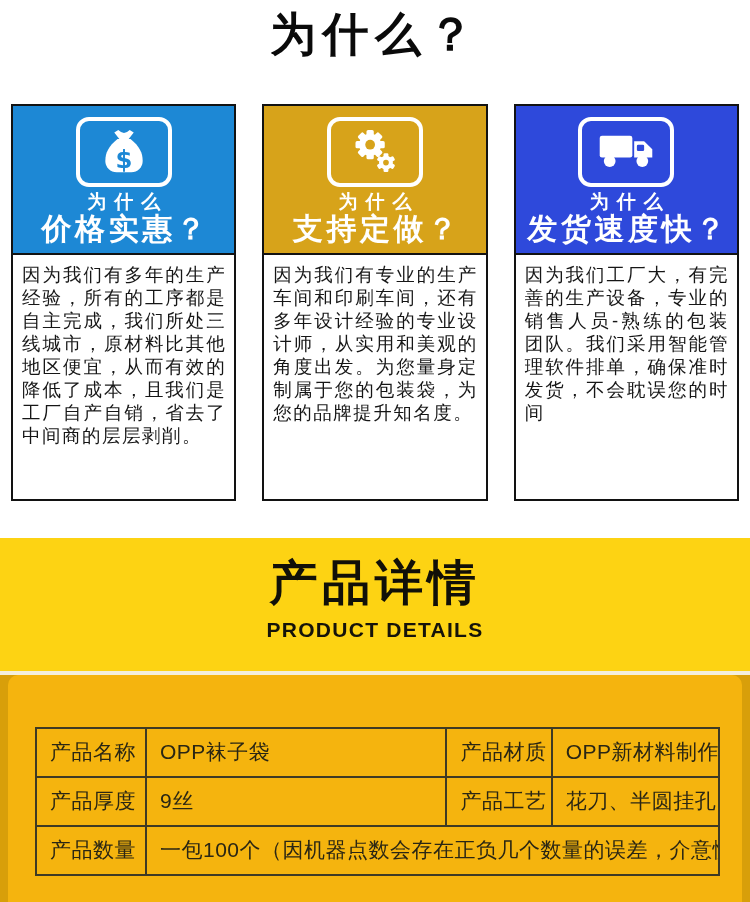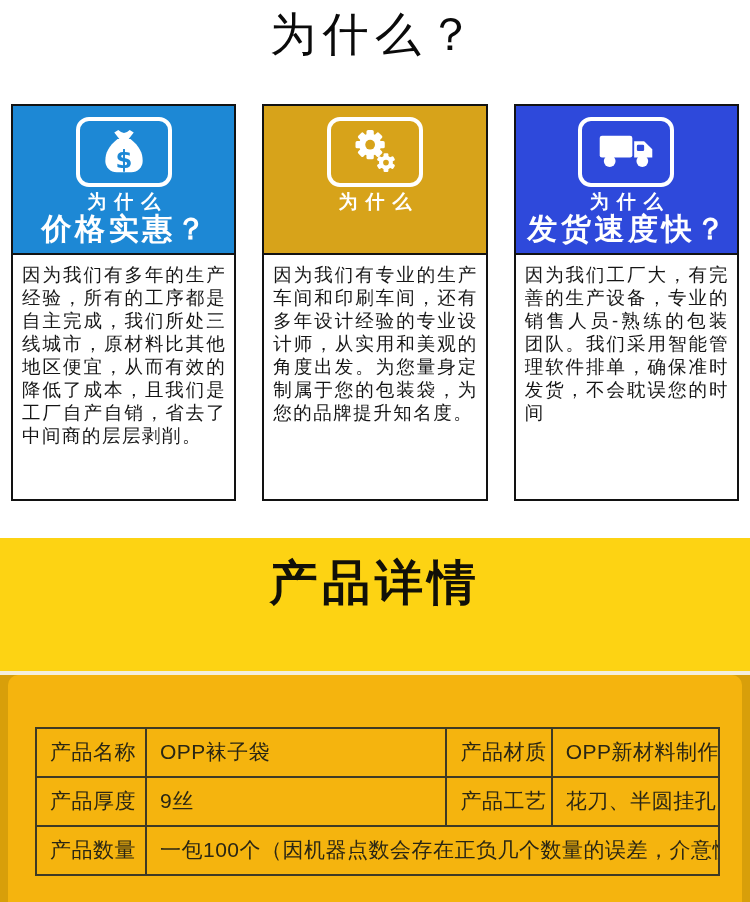--- a/index.html
+++ b/index.html
@@ -9,21 +9,21 @@
     font-family: "Liberation Sans", "DejaVu Sans", sans-serif;
     overflow: hidden;
     position: relative;
   }
 
   
   .page-title {
     margin: 6px 0 0 0;
     text-align: center;
     font-size: 46px;
-    font-weight: 400;
+    font-weight: 700;
     letter-spacing: 0.14em;
     color: #0a0a0a;
     line-height: 1.25;
   }
 
   
   .cards-row {
     display: flex;
     gap: 26px;
     padding: 0 11px;
@@ -195,20 +195,21 @@
                 </g>
                 <circle r="8.5"></circle>
               </g>
             </g>
             <circle cx="26" cy="23" r="6" fill="var(--theme)"></circle>
             <circle cx="45.5" cy="45" r="3.5" fill="var(--theme)"></circle>
           </svg>
         </span>
       </div>
       <div class="card-subtitle">为什么</div>
+      <div class="card-title">支持定做？</div>
     </div>
     <div class="card-body">因为我们有专业的生产车间和印刷车间，还有多年设计经验的专业设计师，从实用和美观的角度出发。为您量身定制属于您的包装袋，为您的品牌提升知名度。</div>
   </div>
 
   <div class="why-card" style="--theme: #2e49db;">
     <div class="card-header">
       <div class="icon-frame">
         <span>
           <svg class="icon-svg" width="58" height="44" viewBox="0 0 64 48">
             <rect x="3" y="6" width="36" height="24" rx="2.5" fill="#ffffff"></rect>
@@ -222,20 +223,21 @@
       <div class="card-subtitle">为什么</div>
       <div class="card-title">发货速度快？</div>
     </div>
     <div class="card-body">因为我们工厂大，有完善的生产设备，专业的销售人员-熟练的包装团队。我们采用智能管理软件排单，确保准时发货，不会耽误您的时间</div>
   </div>
 
 </div>
 
 <div class="details-banner" style="background: rgb(253, 211, 19);">
   <h2 class="banner-title">产品详情</h2>
+  <div class="banner-subtitle">PRODUCT DETAILS</div>
 </div>
 
 <div class="divider-line"></div>
 
 <div class="gold-frame" style="background: rgb(216, 159, 10);">
   <div class="gold-inner" style="background: rgb(245, 180, 14);">
     <table class="spec-table">
       <colgroup>
         <col style="width:16.1%">
           <col style="width:44.0%">

